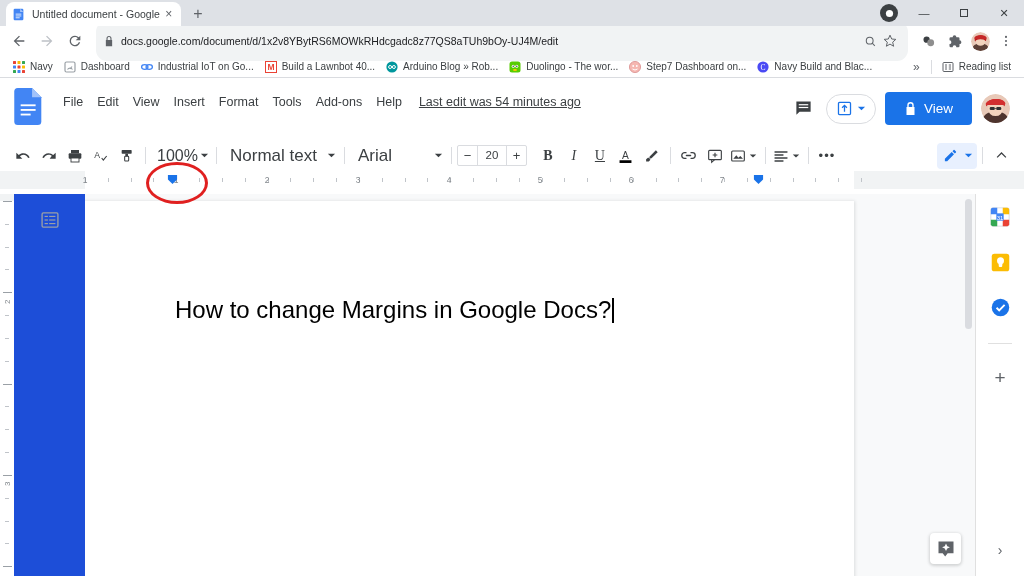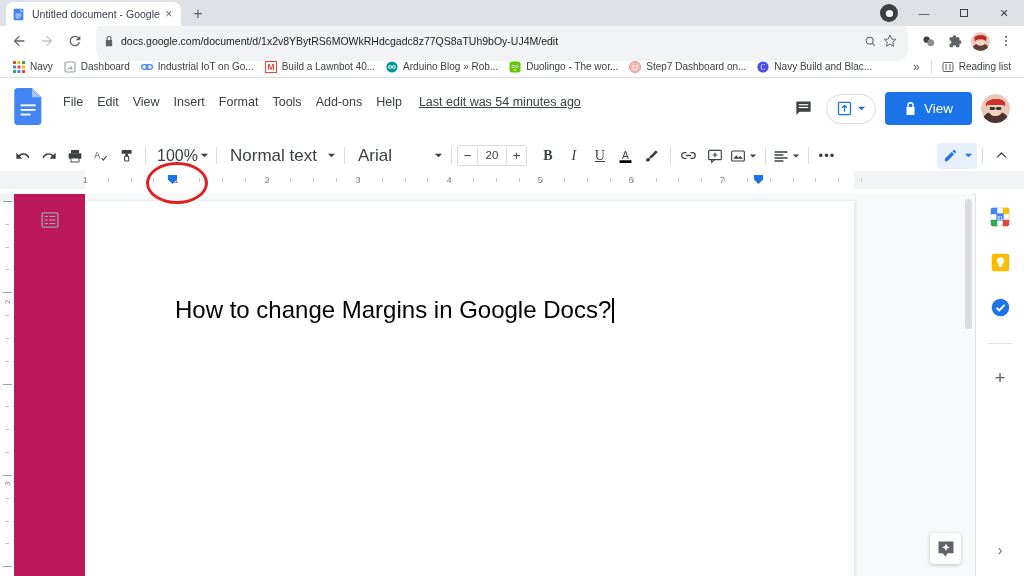--- a/index.html
+++ b/index.html
@@ -135,21 +135,21 @@
   .indent-marker{
     position:absolute; width:11px;height:11px; top:3px; cursor:pointer;
   }
   .red-circle{
     position:absolute; left:146px; top:162px; width:62px; height:42px;
     border:3.5px solid #e02020; border-radius:50%; pointer-events:none; z-index:40;
   }
 
   
   .docs-body{
-    position:absolute; left:0; top:194px; right:0; bottom:0; background:#be185d;
+    position:absolute; left:0; top:194px; right:0; bottom:0; background:#1d4ed8;
     display:flex;
   }
   .ruler-v{
     width:14px;background:#f1f3f4;position:relative;overflow:hidden;flex:0 0 14px;
   }
   .ruler-v-page{position:absolute;left:0;top:0;width:14px;background:#fff;}
   .vtick{position:absolute;left:0;background:#9aa0a6;}
   .vnum{position:absolute;font-size:8px;color:#80868b;left:3px;transform:rotate(-90deg);transform-origin:left top;}
   .outline-strip{ width:71px;flex:0 0 71px; padding-top:12px; display:flex; justify-content:center;}
   .outline-btn{

